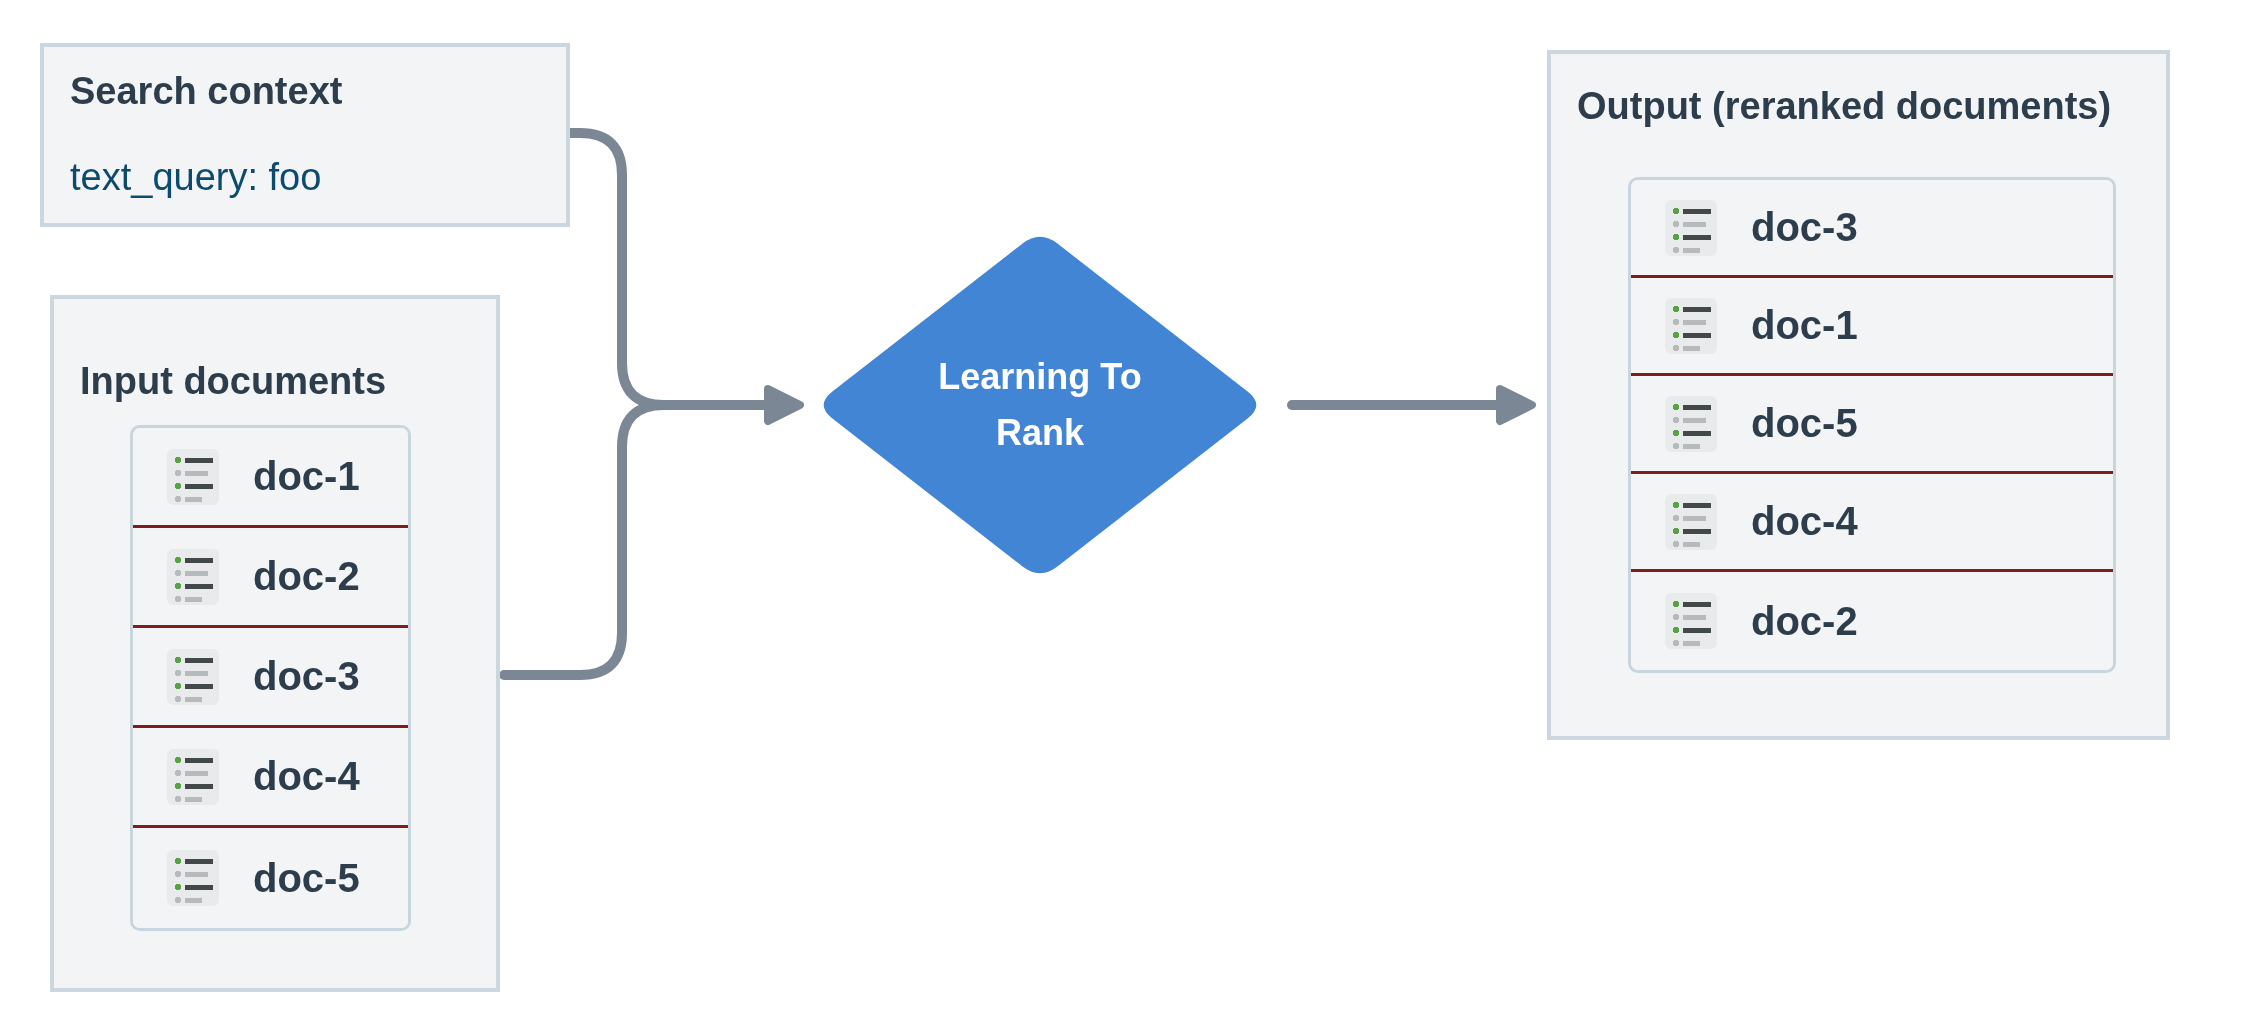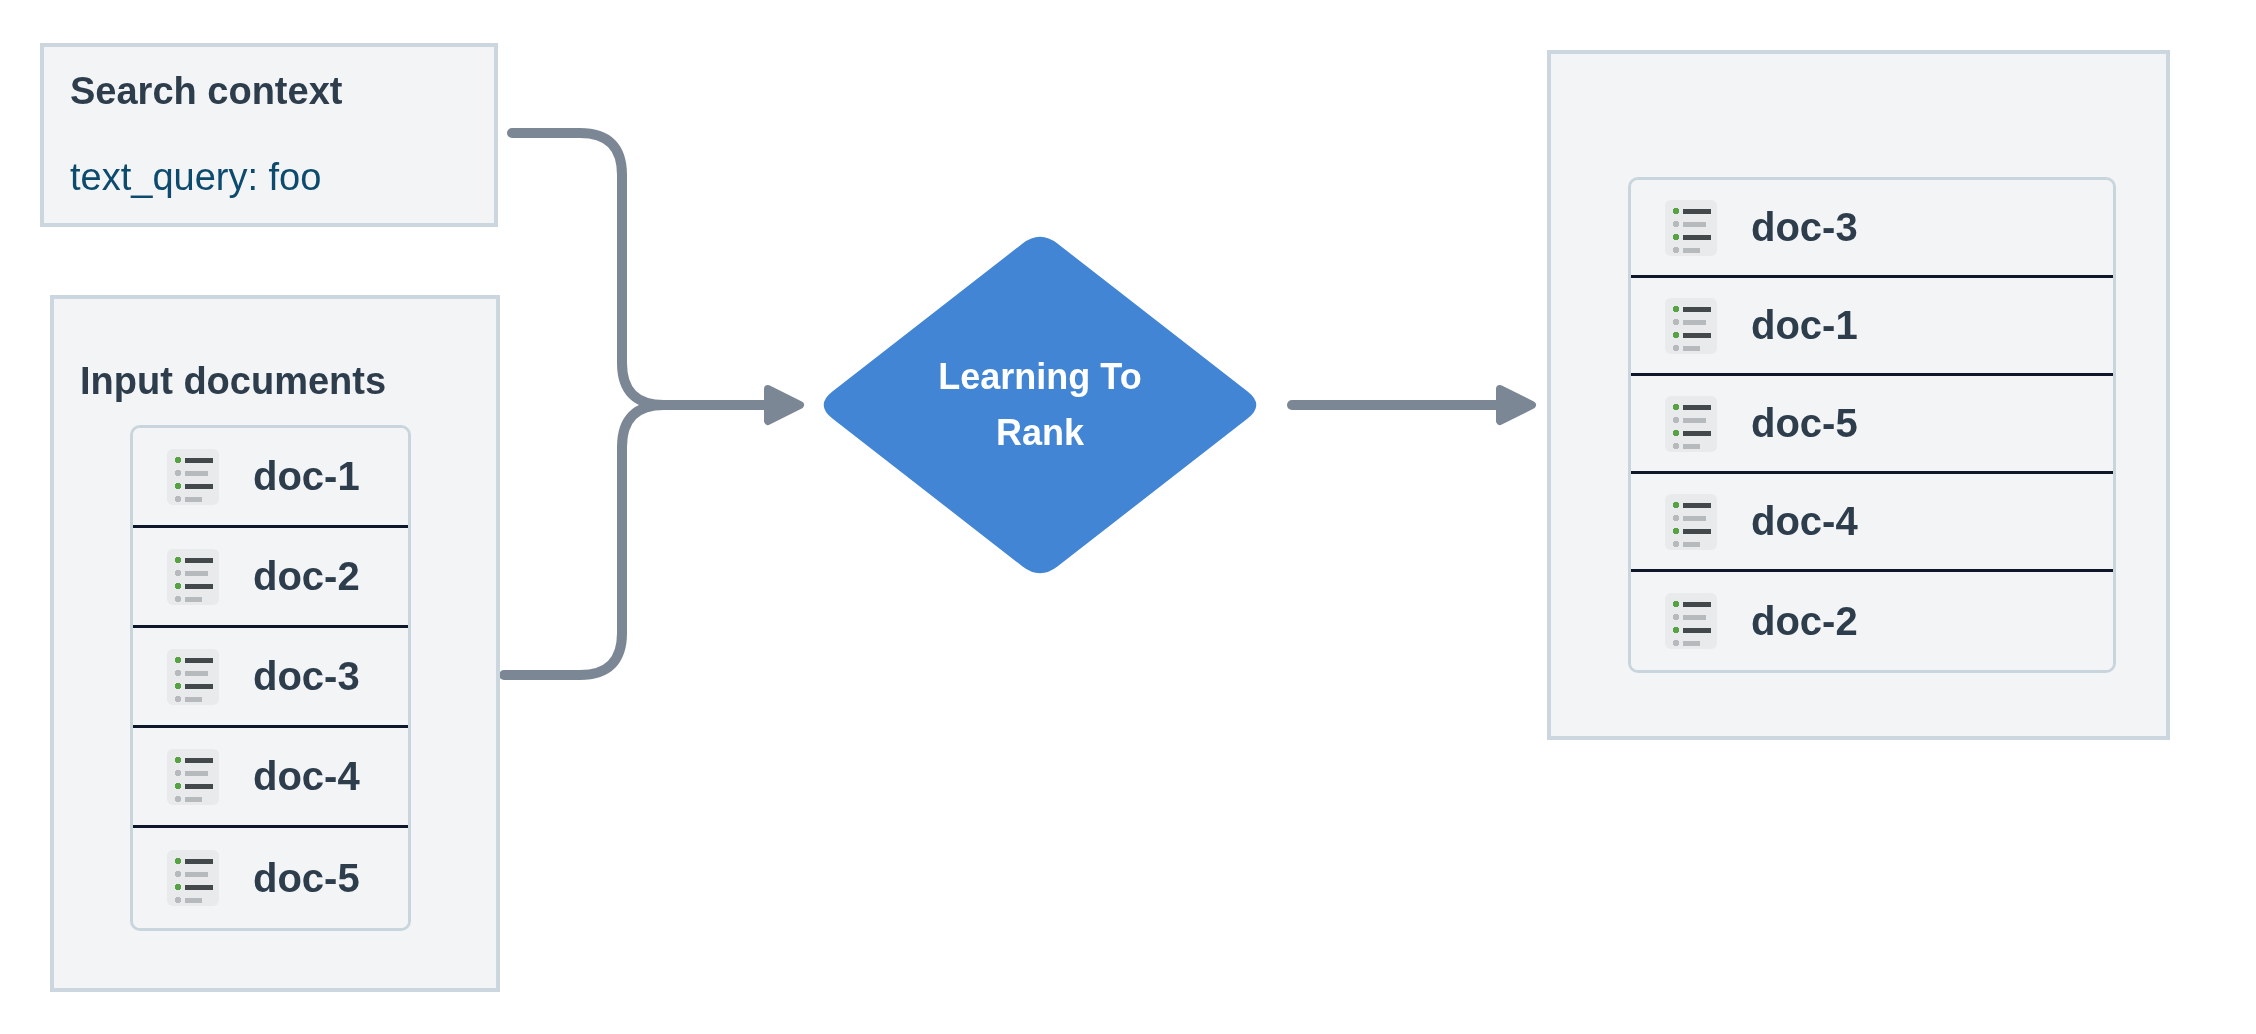--- a/index.html
+++ b/index.html
@@ -37,21 +37,21 @@
     border:3px solid #c9d5dc;
     border-radius:10px;
     box-sizing:content-box;
     overflow:hidden;
     background:#f2f4f6;
   }
   .doc-item{
     display:flex;
     align-items:center;
     padding-left:34px;
-    border-bottom:3px solid #0f172a;
+    border-bottom:3px solid #7f1d1d;
     box-sizing:border-box;
     background:#f2f4f6;
   }
   .doc-item:last-child{border-bottom:none;}
   .doc-list.input .doc-item{height:100px;}
   .doc-list.output .doc-item{height:98px;}
   .doc-icon{
     flex:0 0 auto;
     width:52px;height:56px;
     border-radius:6px;
@@ -103,21 +103,21 @@
     <polygon points="1500,389 1532,405 1500,421" fill="#7b8795" stroke="#7b8795" stroke-width="8" stroke-linejoin="round"></polygon>
     <path d="M 1022.6 243.5 Q 1040 230 1057.4 243.5 L 1247.6 391.5 Q 1265 405 1247.6 418.5
              L 1057.4 566.5 Q 1040 580 1022.6 566.5 L 832.4 418.5 Q 815 405 832.4 391.5 Z" fill="#4285d4"></path>
   </svg>
 
   <div class="diamond-label">
     <span>Learning To</span>
     <span>Rank</span>
   </div>
 
-  <div class="panel" style="left:40px;top:43px;width:458px;height:184px;">
+  <div class="panel" style="left:40px;top:43px;width:530px;height:184px;">
     <div class="panel-title" style="left:26px;top:22px;">Search context</div>
     <div class="query-text" style="left:26px;top:108px;">text_query: foo</div>
   </div>
 
   <div class="panel" style="left:50px;top:295px;width:450px;height:697px;">
     <div class="panel-title" style="left:26px;top:36px;margin-top:24px;">Input documents</div>
     <div class="doc-list input" style="left:76px;top:126px;width:275px;">
       <div class="doc-item">
         <span class="doc-icon"></span>
         <span class="doc-label">doc-1</span>
@@ -135,20 +135,21 @@
         <span class="doc-label">doc-4</span>
       </div>
       <div class="doc-item">
         <span class="doc-icon"></span>
         <span class="doc-label">doc-5</span>
       </div>
     </div>
   </div>
 
   <div class="panel" style="left:1547px;top:50px;width:623px;height:690px;">
+    <div class="panel-title" style="left:26px;top:30px;">Output (reranked documents)</div>
     <div class="doc-list output" style="left:77px;top:123px;width:482px;">
       <div class="doc-item">
         <span class="doc-icon"></span>
         <span class="doc-label">doc-3</span>
       </div>
       <div class="doc-item">
         <span class="doc-icon"></span>
         <span class="doc-label">doc-1</span>
       </div>
       <div class="doc-item">

